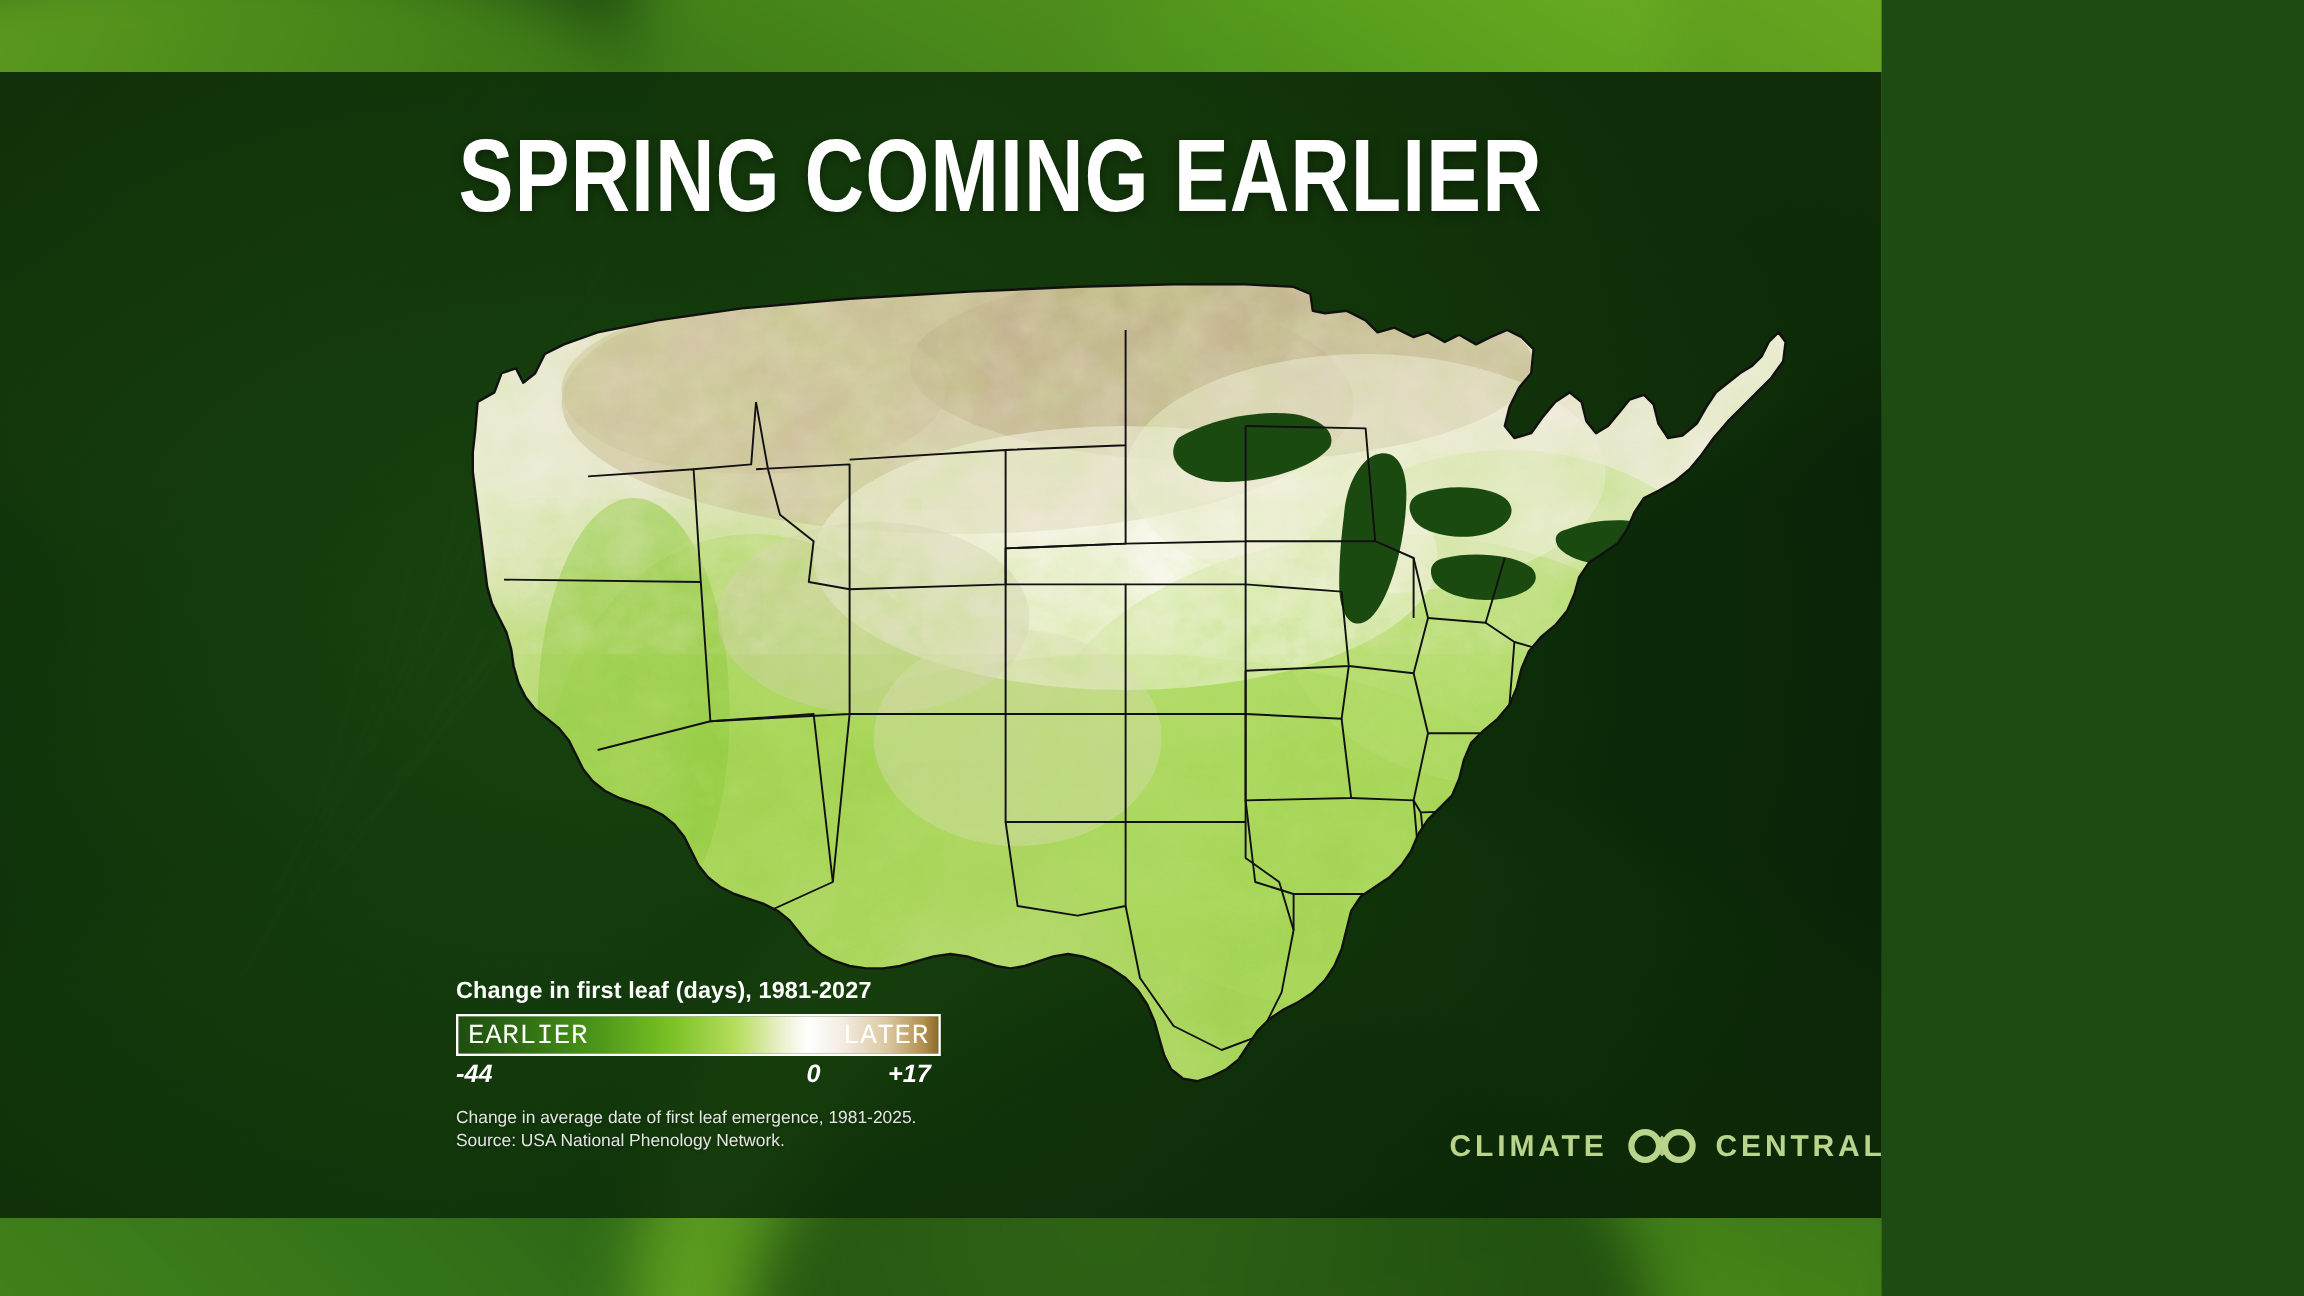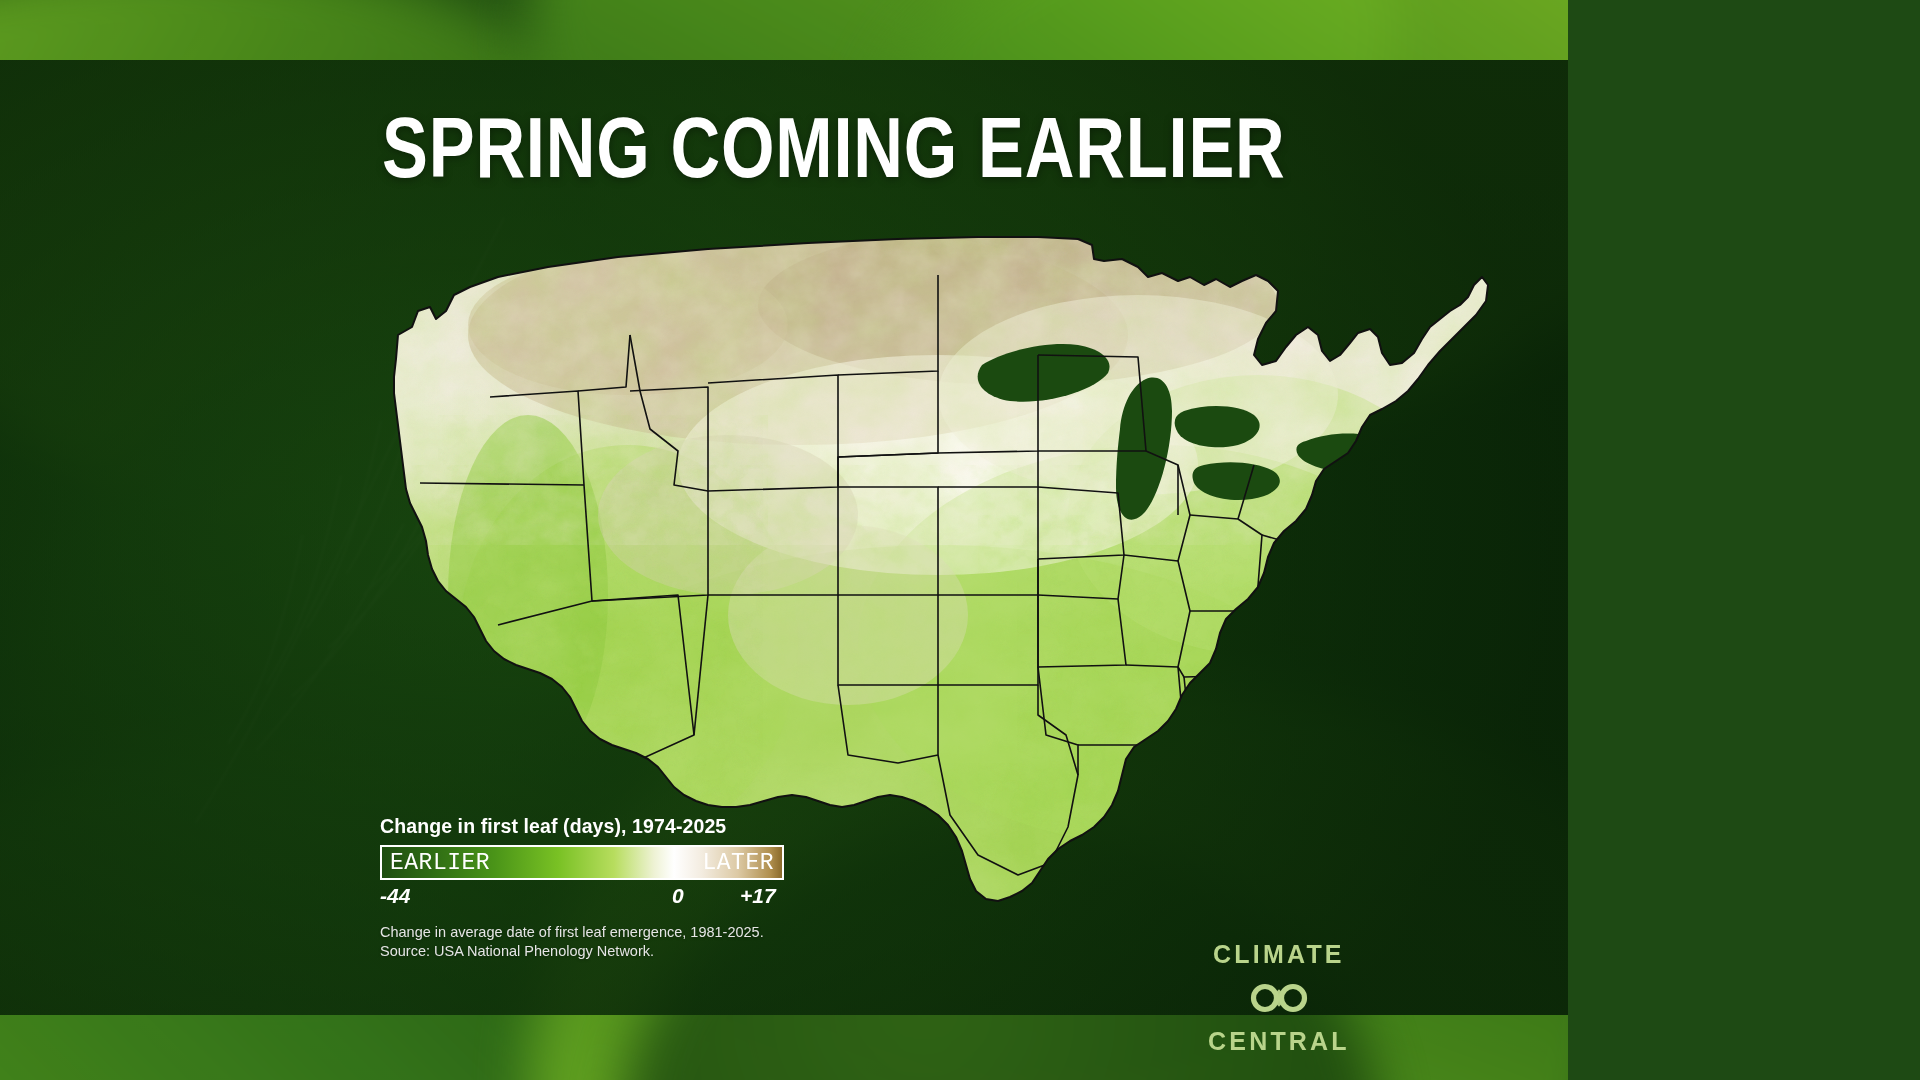--- a/index.html
+++ b/index.html
@@ -132,21 +132,21 @@
     margin-top:11px;color:#e5e5e5;font-size:14.5px;line-height:19px;
     white-space:pre-line;text-shadow:0 1px 3px rgba(0,0,0,.3);
   }
 
   
   .logo{
     position:absolute;left:1208px;top:940px;
     display:flex;align-items:center;gap:14px;
     color:#b9d48b;
     font-family:"Liberation Sans",sans-serif;
-    font-weight:bold;font-size:25px;letter-spacing:3.2px;flex-direction:column;
+    font-weight:bold;font-size:25px;letter-spacing:3.2px;
   }
   .logo-mark{display:block;}
 </style>
 </head>
 <body>
 
 <div id="stage">
 
   <div class="bg-base"></div>
   <div class="leaf leaf-a"></div>
@@ -398,21 +398,21 @@
         L 246 534 L 234 530 L 222 524 L 212 516 L 204 506 L 198 494
         L 192 482 L 184 472 L 174 464 L 162 458 L 150 454 L 138 450
         L 126 444 L 116 436 L 108 426 L 102 414 L 96 402 L 88 392
         L 78 384 L 68 376 L 60 366 L 54 354 L 50 340 L 48 326
         L 44 312 L 38 300 L 32 288 L 28 274 L 26 258 L 24 242
         L 22 226 L 20 210 L 18 194 L 16 178 L 16 162 L 18 144 Z" fill="none" stroke="#111111" stroke-width="2" stroke-linejoin="round"></path>
     </svg>
   </div>
 
   <div class="legend">
-    <div class="legend-title">Change in first leaf (days), 1974-2025</div>
+    <div class="legend-title">Change in first leaf (days), 1981-2027</div>
     <div class="legend-bar">
       <span class="cap cap-left">EARLIER</span>
       <span class="cap cap-right">LATER</span>
     </div>
     <div class="legend-ticks">
       <span class="tick-min">-44</span>
       <span class="tick-zero">0</span>
       <span class="tick-max">+17</span>
     </div>
     <div class="legend-caption">Change in average date of first leaf emergence, 1981-2025.

